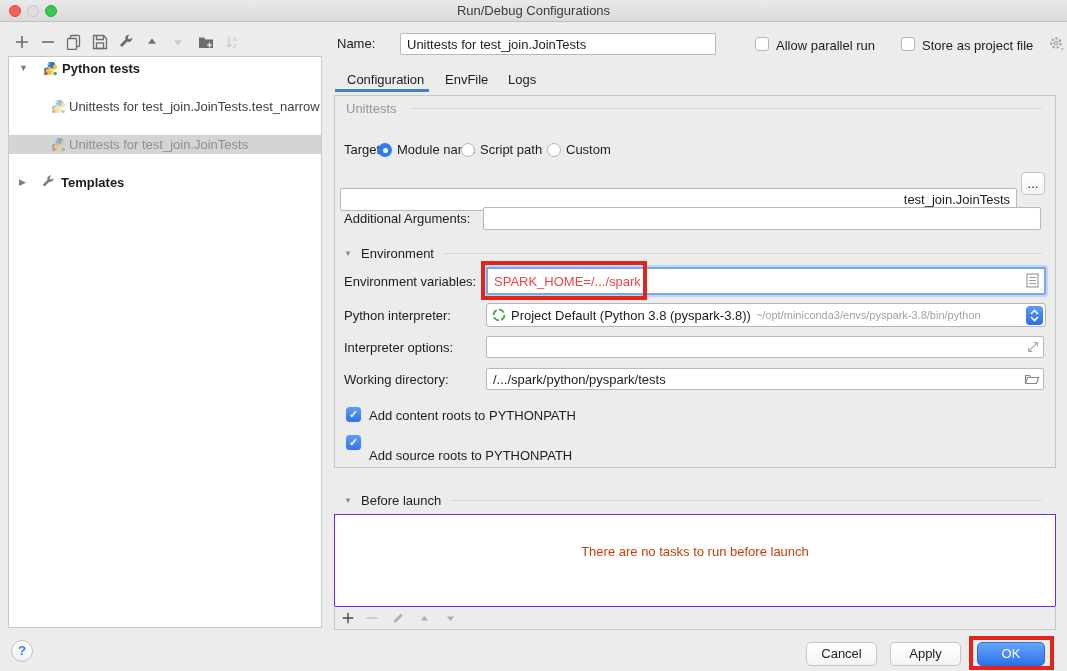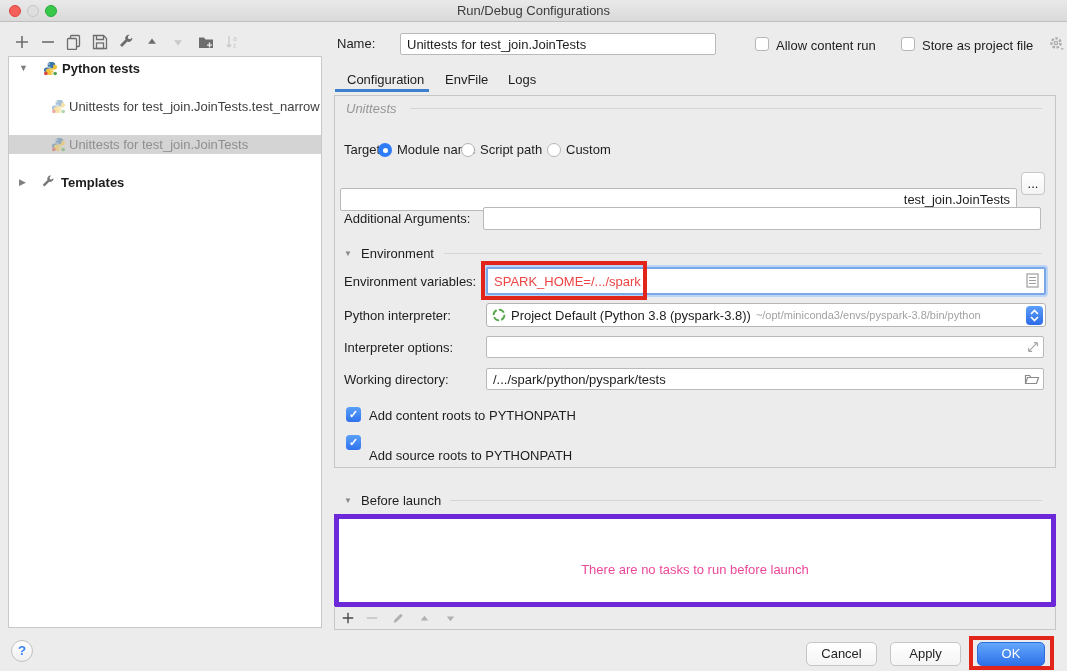--- a/index.html
+++ b/index.html
@@ -73,21 +73,21 @@
 
   .btn { position:absolute; height:24px; border:1px solid #c6c6c6; border-radius:5px;
     background:linear-gradient(#ffffff,#f4f4f4); font-family:"Liberation Sans",sans-serif;
     font-size:13px; color:#222; text-align:center; line-height:22px; }
   .btn.primary { border:1px solid #2f6bdf; background:linear-gradient(#64a7fa,#2e71ea); color:#fff; }
   .help-btn { position:absolute; left:11px; top:640px; width:22px; height:22px; border-radius:50%;
     background:linear-gradient(#fff,#efefef); border:1px solid #c2c2c2; color:#3b82f7;
     font-weight:bold; text-align:center; line-height:20px; }
 
   .empty-box { position:absolute; left:334px; top:514px; width:722px; height:93px; background:#fff;
-    border:5px solid #6d28d9; text-align:center; padding-top:43px; color:#ec4899; }
+    border:1px solid #6d28d9; text-align:center; padding-top:29px; color:#c2410c; }
   .bl-toolbar { position:absolute; left:334px; top:606px; width:722px; height:24px;
     border:1px solid #c6c6c6; border-top:none; }
 </style>
 </head>
 <body>
 
 <div id="win">
 
   <div class="titlebar">
     <span class="light red"></span>
@@ -203,41 +203,41 @@
           </svg>
       </span>
       <span class="tlabel" style="left:52px;font-weight:bold;">Templates</span>
     </div>
   </div>
 
   <span class="lbl" style="left:337px;top:36px;">Name:</span>
   <input class="fld" style="left: 400px; top: 33px; width: 316px; height: 22px;" value="Unittests for test_join.JoinTests">
 
   <span class="cb" style="left:755px;top:37px;"></span>
-  <span class="lbl" style="left:776px;top:38px;">Allow content run</span>
+  <span class="lbl" style="left:776px;top:38px;">Allow parallel run</span>
   <span class="cb" style="left:901px;top:37px;"></span>
   <span class="lbl" style="left:922px;top:38px;">Store as project file</span>
   <span class="abs" style="left:1048px;top:35px;">
     <svg width="18" height="18" viewBox="0 0 18 18">
         <g fill="none" stroke="#ababab">
           <circle cx="8" cy="8" r="4.6" stroke-width="2.4" stroke-dasharray="2.4 1.7"></circle>
           <circle cx="8" cy="8" r="1.7" stroke-width="1.3"></circle>
         </g>
         <path d="M12.6 13.2l1.6 2 1.6-2z" fill="#ababab"></path>
       </svg>
   </span>
 
   <span class="tab" style="left:347px;top:72px;">Configuration</span>
   <span class="tab" style="left:445px;top:72px;">EnvFile</span>
   <span class="tab" style="left:508px;top:72px;">Logs</span>
   <div class="tab-underline" style="left:335px;top:89px;width:94px;height:3px;"></div>
 
   <div class="group-panel" style="left:334px;top:95px;width:722px;height:373px;"></div>
 
-  <span class="lbl gray-lbl" style="left:346px;top:101px;font-style:italic;">Unittests</span>
+  <span class="lbl gray-lbl" style="left:346px;top:101px;">Unittests</span>
   <div class="sep-line" style="left:410px;top:108px;width:632px;"></div>
 
   <span class="lbl" style="left:344px;top:142px;">Target:</span>
   <span class="radio on" style="left:378px;top:143px;"></span>
   <span class="lbl" style="left:397px;top:142px;">Module name</span>
   <span class="radio" style="left:461px;top:143px;"></span>
   <span class="lbl" style="left:480px;top:142px;">Script path</span>
   <span class="radio" style="left:547px;top:143px;"></span>
   <span class="lbl" style="left:566px;top:142px;">Custom</span>
 

